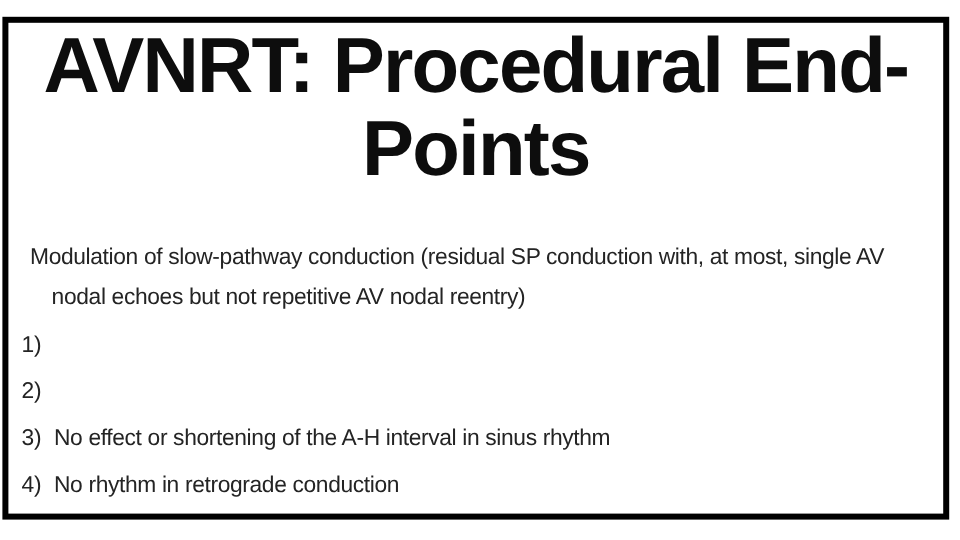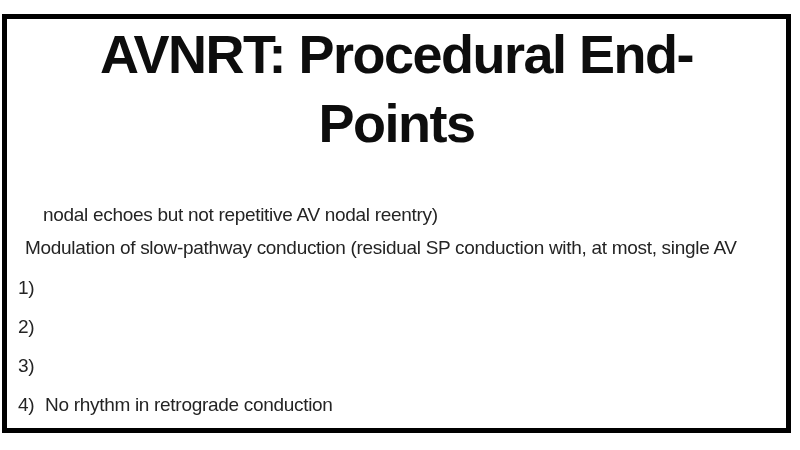--- a/index.html
+++ b/index.html
@@ -24,21 +24,21 @@
     width: 789px;
     height: 419px;
     box-sizing: border-box;
     border: 5px solid #000000;
     background: #ffffff;
   }
   .title {
     margin: 0;
     padding-top: 1px;
     text-align: center;
-    font-size: 54px;
+    font-size: 65px;
     line-height: 69px;
     font-weight: bold;
     letter-spacing: -1.5px;
     color: #0d0d0d;
   }
   .title-line {
     white-space: nowrap;
   }
   .body-text {
     color: #242424;
@@ -78,33 +78,34 @@
 
 <div class="stage">
   <div class="slide">
 
     <h1 class="title">
       <div class="title-line">AVNRT: Procedural End-</div>
       <div class="title-line">Points</div>
     </h1>
 
     <div class="intro body-text">
+      <div class="intro-line">Modulation of slow-pathway conduction (residual SP conduction with, at most, single AV</div>
       <div class="intro-line wrapped">nodal echoes but not repetitive AV nodal reentry)</div>
-      <div class="intro-line">Modulation of slow-pathway conduction (residual SP conduction with, at most, single AV</div>
     </div>
 
     <div class="points body-text">
       <div class="point">
         <span class="point-number">1)</span>
       </div>
       <div class="point">
         <span class="point-number">2)</span>
       </div>
       <div class="point">
         <span class="point-number">3)</span>
+        <span class="point-text">No effect or shortening of the A-H interval in sinus rhythm</span>
       </div>
       <div class="point">
         <span class="point-number">4)</span>
         <span class="point-text">No rhythm in retrograde conduction</span>
       </div>
     </div>
 
   </div>
 </div>
 

